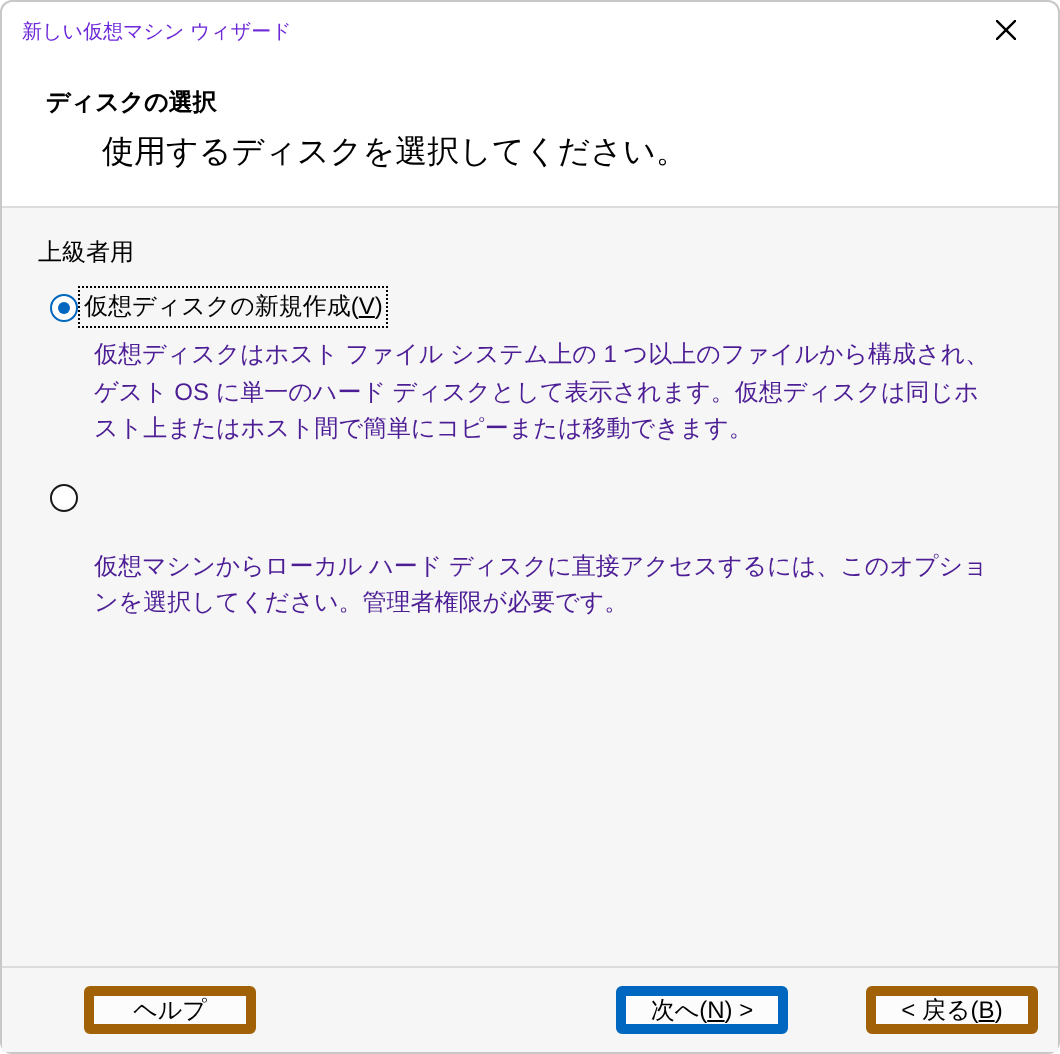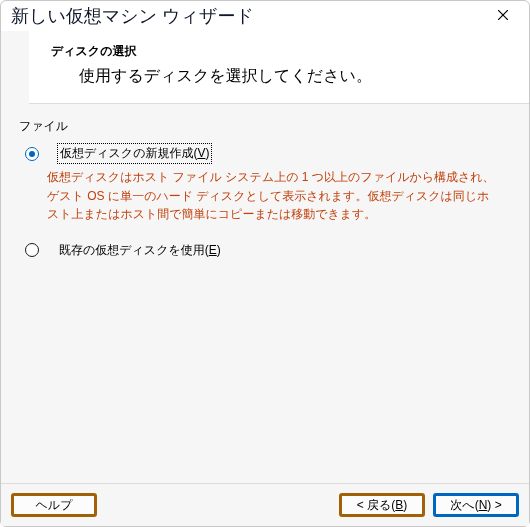--- a/index.html
+++ b/index.html
@@ -26,40 +26,39 @@
     height: 30px;
     display: flex;
     align-items: center;
     padding: 0 4px 0 10px;
     background: #fff;
     border-top-left-radius: 6px;
     border-top-right-radius: 6px;
   }
   .titlebar .title {
     flex: 1;
-    font-size: 18px;
-    color: #0f172a;
+    font-size: 10px;
+    color: #6d28d9;
   }
   .close-btn {
     width: 44px;
     height: 28px;
     display: flex;
     align-items: center;
     justify-content: center;
     color: #000;
     border-radius: 4px;
   }
   .close-btn svg { width: 10px; height: 10px; }
   .close-btn svg line { stroke: currentColor; stroke-width: 1.2; }
 
   .header {
     background: #fff;
     padding: 12px 16px 16px 16px;
     border-bottom: 1px solid #dcdcdc;
-    margin-left: 28px;
   }
   .header .heading {
     font-weight: bold;
     font-size: 12px;
     margin-left: 6px;
   }
   .header .subheading {
     font-size: 16px;
     margin: 6px 0 0 34px;
   }
@@ -73,21 +72,21 @@
   .group-label {
     font-size: 12px;
     margin: 0 0 10px 2px;
   }
   .option {
     margin: 0 0 18px 8px;
   }
   .option-row {
     display: flex;
     align-items: center;
-    gap: 20px;
+    gap: 2px;
   }
   .radio {
     width: 14px;
     height: 14px;
     border: 1px solid #1a1a1a;
     border-radius: 50%;
     background: #fff;
     display: inline-flex;
     align-items: center;
     justify-content: center;
@@ -108,45 +107,46 @@
   .option-label .ul { text-decoration: underline; }
   .focus-ring {
     outline: 1px dotted #000;
     outline-offset: 1px;
     padding: 0 1px;
   }
   .option-desc {
     font-size: 12px;
     margin: 6px 16px 0 22px;
     line-height: 1.55;
-    color: #c2410c;
+    color: #4c1d95;
   }
 
   .footer {
     border-top: 1px solid #dcdcdc;
     background: #f6f6f6;
     padding: 9px 10px;
     display: flex;
     align-items: center;
     gap: 8px;
   }
   .footer .spacer { flex: 1; }
   .btn {
     min-width: 86px;
     height: 24px;
     padding: 0 12px;
     background: #fcfcfc;
-    border: 3px solid #a16207;
+    border: 5px solid #a16207;
     border-radius: 3px;
     display: inline-flex;
     align-items: center;
     justify-content: center;
     font-size: 12px;
     cursor: default;
     user-select: none;
+    margin-left: 31px;
   }
   .btn.default { border-color: #0067c0; }
   .btn .ul { text-decoration: underline; }
 </style>
 </head>
 <body>
 
 <div class="window">
 
   <div class="titlebar">
@@ -160,56 +160,54 @@
       </span>
     </div>
   </div>
 
   <div class="header">
     <div class="heading">ディスクの選択</div>
     <div class="subheading">使用するディスクを選択してください。</div>
   </div>
 
   <div class="content">
-    <div class="group-label">ファイル</div>
+    <div class="group-label">上級者用</div>
 
     <div class="option">
       <div class="option-row">
         <span class="radio checked"></span>
         <span class="option-label focus-ring">
           <span>仮想ディスクの新規作成(</span><span class="ul">V</span><span>)</span>
         </span>
       </div>
       <div class="option-desc">仮想ディスクはホスト ファイル システム上の 1 つ以上のファイルから構成され、ゲスト OS に単一のハード ディスクとして表示されます。仮想ディスクは同じホスト上またはホスト間で簡単にコピーまたは移動できます。</div>
     </div>
 
     <div class="option">
       <div class="option-row">
         <span class="radio"></span>
-        <span class="option-label">
-          <span>既存の仮想ディスクを使用(</span><span class="ul">E</span><span>)</span>
-        </span>
       </div>
     </div>
 
     <div class="option">
+      <div class="option-desc">仮想マシンからローカル ハード ディスクに直接アクセスするには、このオプションを選択してください。管理者権限が必要です。</div>
     </div>
 
   </div>
 
   <div class="footer">
     <div class="btn">
       <span>ヘルプ</span>
     </div>
     <div class="spacer"></div>
+    <div class="btn default">
+      <span>
+        <span>次へ(</span><span class="ul">N</span><span>) &gt;</span>
+      </span>
+    </div>
     <div class="btn">
       <span>
         <span>&lt; 戻る(</span><span class="ul">B</span><span>)</span>
       </span>
     </div>
-    <div class="btn default">
-      <span>
-        <span>次へ(</span><span class="ul">N</span><span>) &gt;</span>
-      </span>
-    </div>
   </div>
 
 </div>
 
 </body></html>

